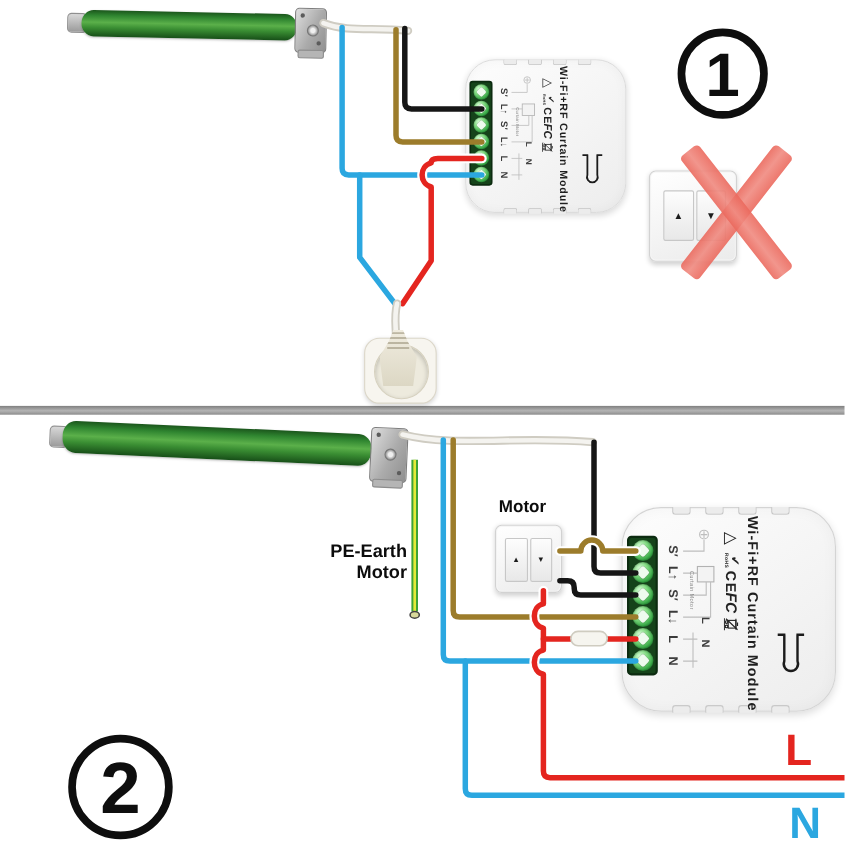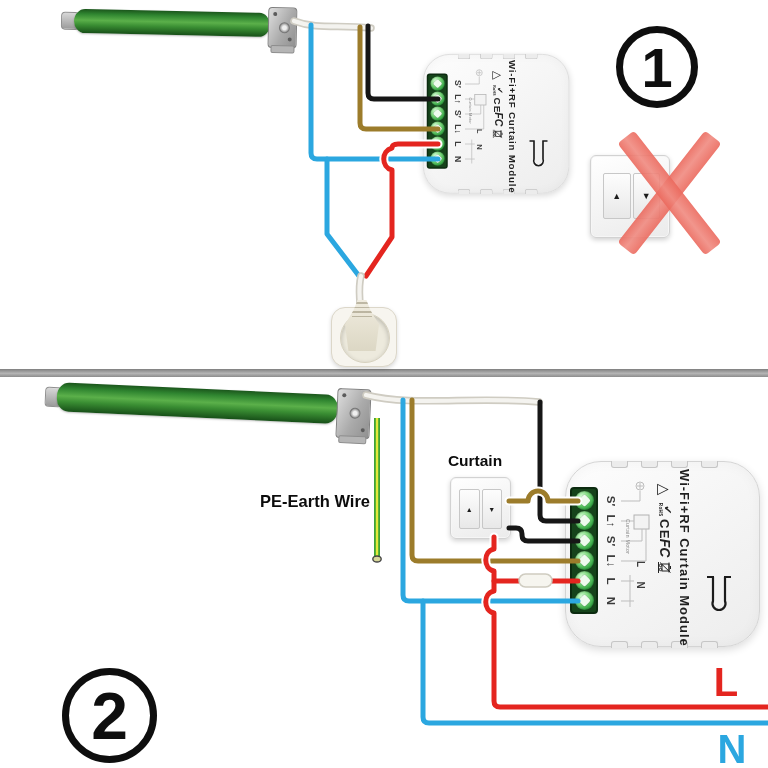--- a/index.html
+++ b/index.html
@@ -304,33 +304,33 @@
           <path d="M1,14.5 H12 M1.5,13 L11.5,2.5"></path>
         </g>
       </svg>
     </div>
     <div class="abs brand">Wi-Fi+RF Curtain Module</div>
     <svg class="abs keyhole" width="28" height="56">
       <path d="M2,2 H9 M19,2 H26 M8,2 V26 a6.5,6.5 0 1 0 12,0 V2"></path>
     </svg>
   </div>
 
-  <div class="abs lbl lbl-switch">Curtain</div>
+  <div class="abs lbl lbl-switch">Motor</div>
   <div class="abs switch switch-sm">
     <div class="sw-area">
       <div class="sw-btn">
           <span>▲</span>
         </div>
       <div class="sw-btn">
           <span>▼</span>
         </div>
     </div>
   </div>
 
-  <div class="abs lbl lbl-pe">PE-Earth Wire</div>
+  <div class="abs lbl lbl-pe">PE-Earth Motor</div>
   <div class="abs lbl lbl-L">L</div>
   <div class="abs lbl lbl-N">N</div>
   <div class="abs stepnum n2">
       <span>2</span>
     </div>
 
   <svg class="abs wires" width="768" height="768" viewBox="0 0 768 768">
 
     <path class="cable-out" d="M366,395 C412,407 472,396 539,402"></path>
     <path class="cable-in" d="M366,395 C412,407 472,396 539,402"></path>

